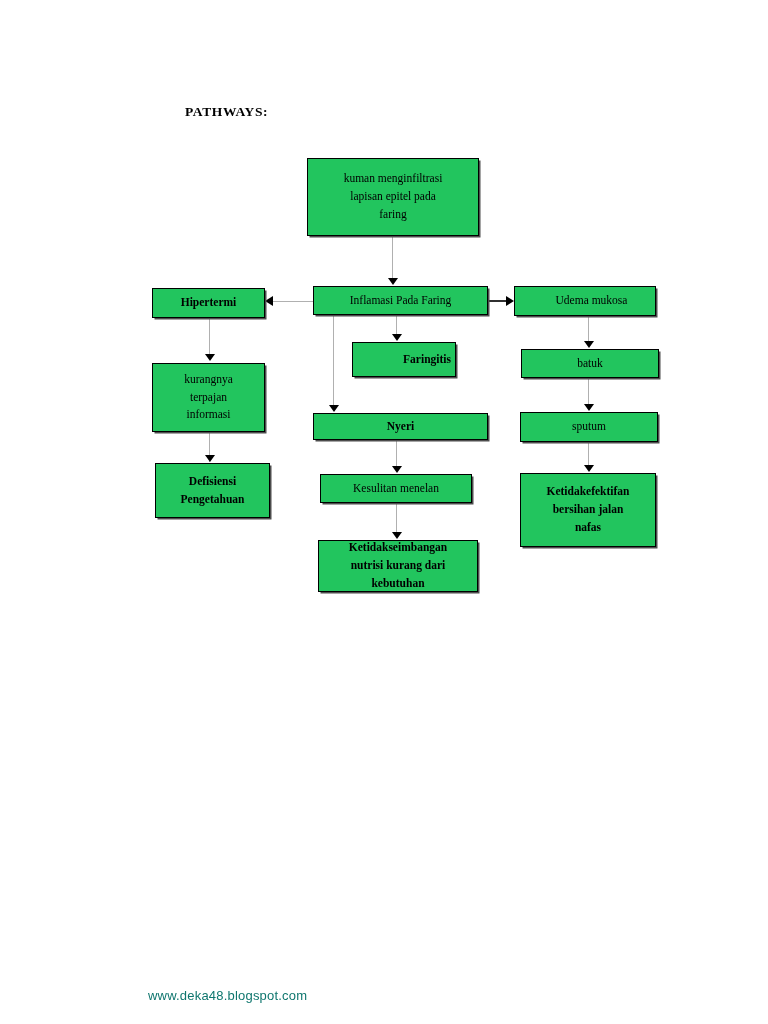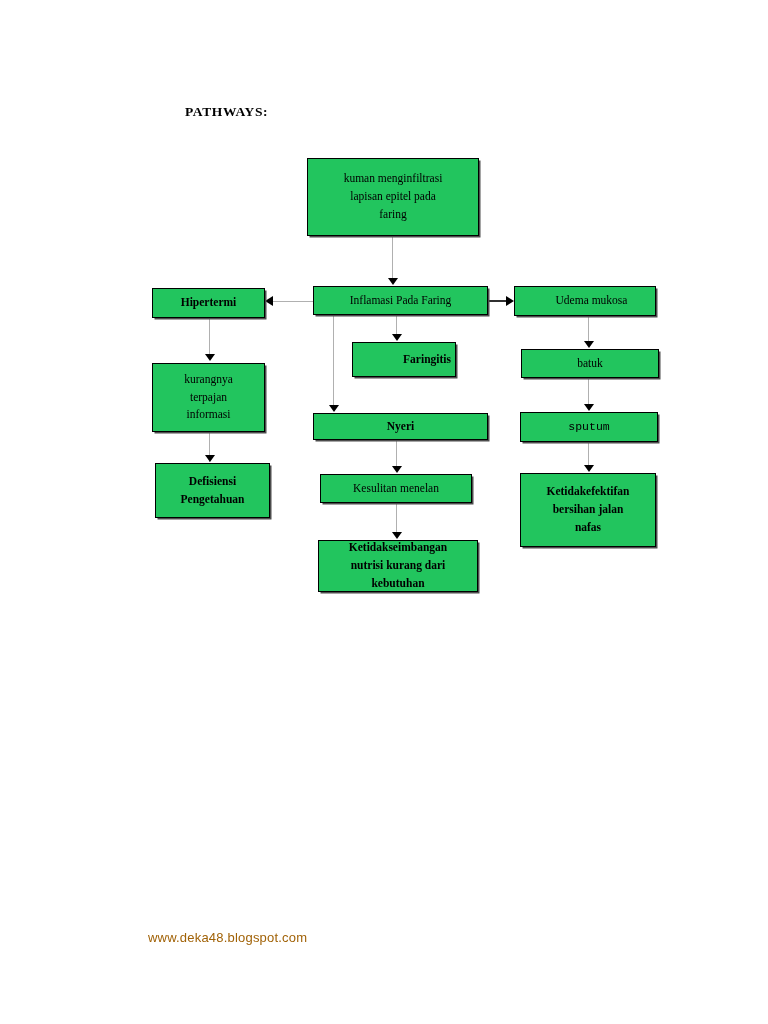--- a/index.html
+++ b/index.html
@@ -89,24 +89,24 @@
   }
   .arrow.right {
     border-top: 5px solid transparent;
     border-bottom: 5px solid transparent;
     border-left: 8px solid #000000;
   }
 
   .footer {
     position: absolute;
     left: 148px;
-    top: 930px;
+    top: 988px;
     font-family: "Liberation Sans", sans-serif;
     font-size: 13px;
-    color: #a16207;
+    color: #0f766e;
     letter-spacing: 0.2px;
     white-space: nowrap;
   }
 </style>
 </head>
 <body>
 
 <div id="page">
 
   <div class="title">PATHWAYS:</div>
@@ -176,21 +176,21 @@
   </div>
 
   <div class="box" style="left:521px; top:349px; width:138px; height:29px;">
     <span class="txt">batuk</span>
   </div>
 
   <div class="box bold" style="left:313px; top:413px; width:175px; height:27px;">
     <span class="txt">Nyeri</span>
   </div>
 
-  <div class="box" style="left:520px; top:412px; width:138px; height:30px;font-family:Liberation Mono, monospace;">
+  <div class="box" style="left:520px; top:412px; width:138px; height:30px;">
     <span class="txt">sputum</span>
   </div>
 
   <div class="box bold" style="left:155px; top:463px; width:115px; height:55px;">
     <span class="txt">Defisiensi
 Pengetahuan</span>
   </div>
 
   <div class="box" style="left:320px; top:474px; width:152px; height:29px;">
     <span class="txt">Kesulitan menelan</span>

